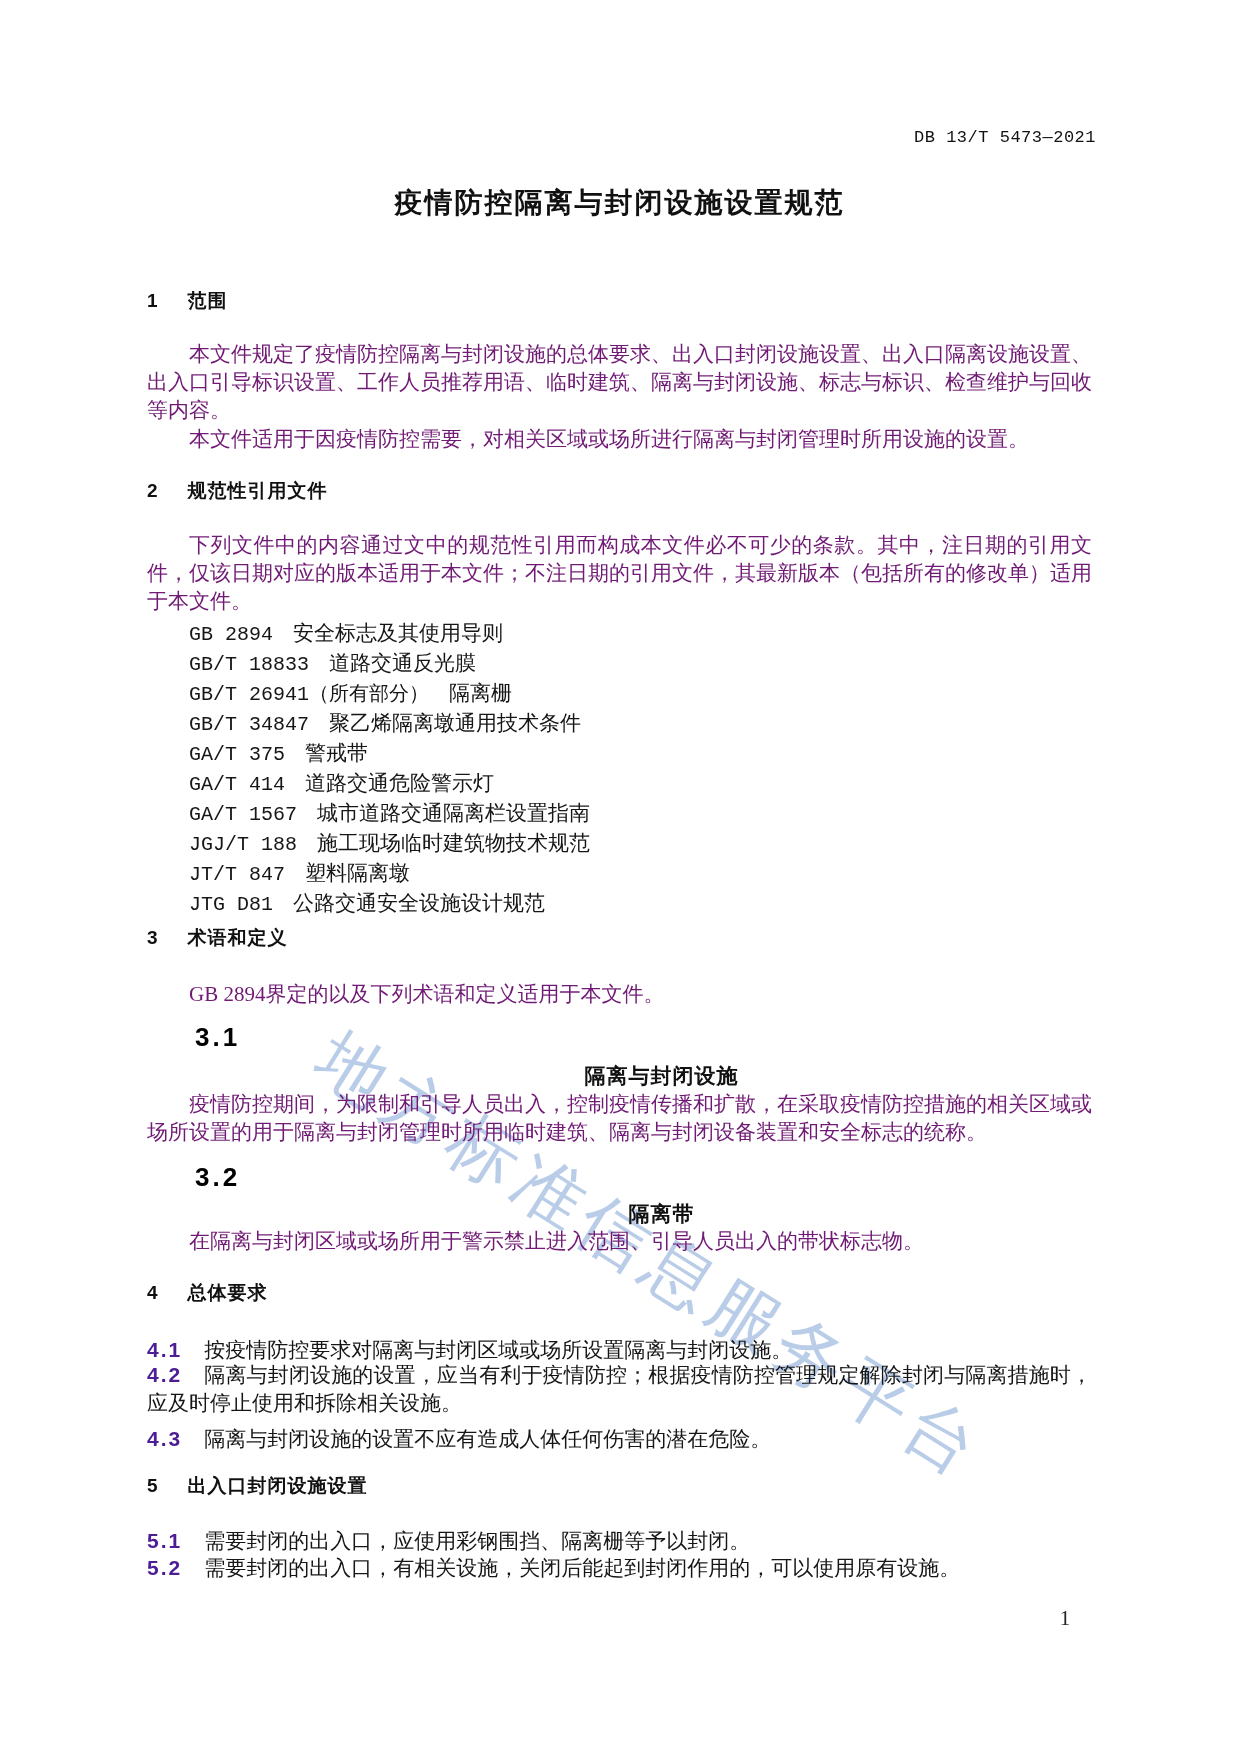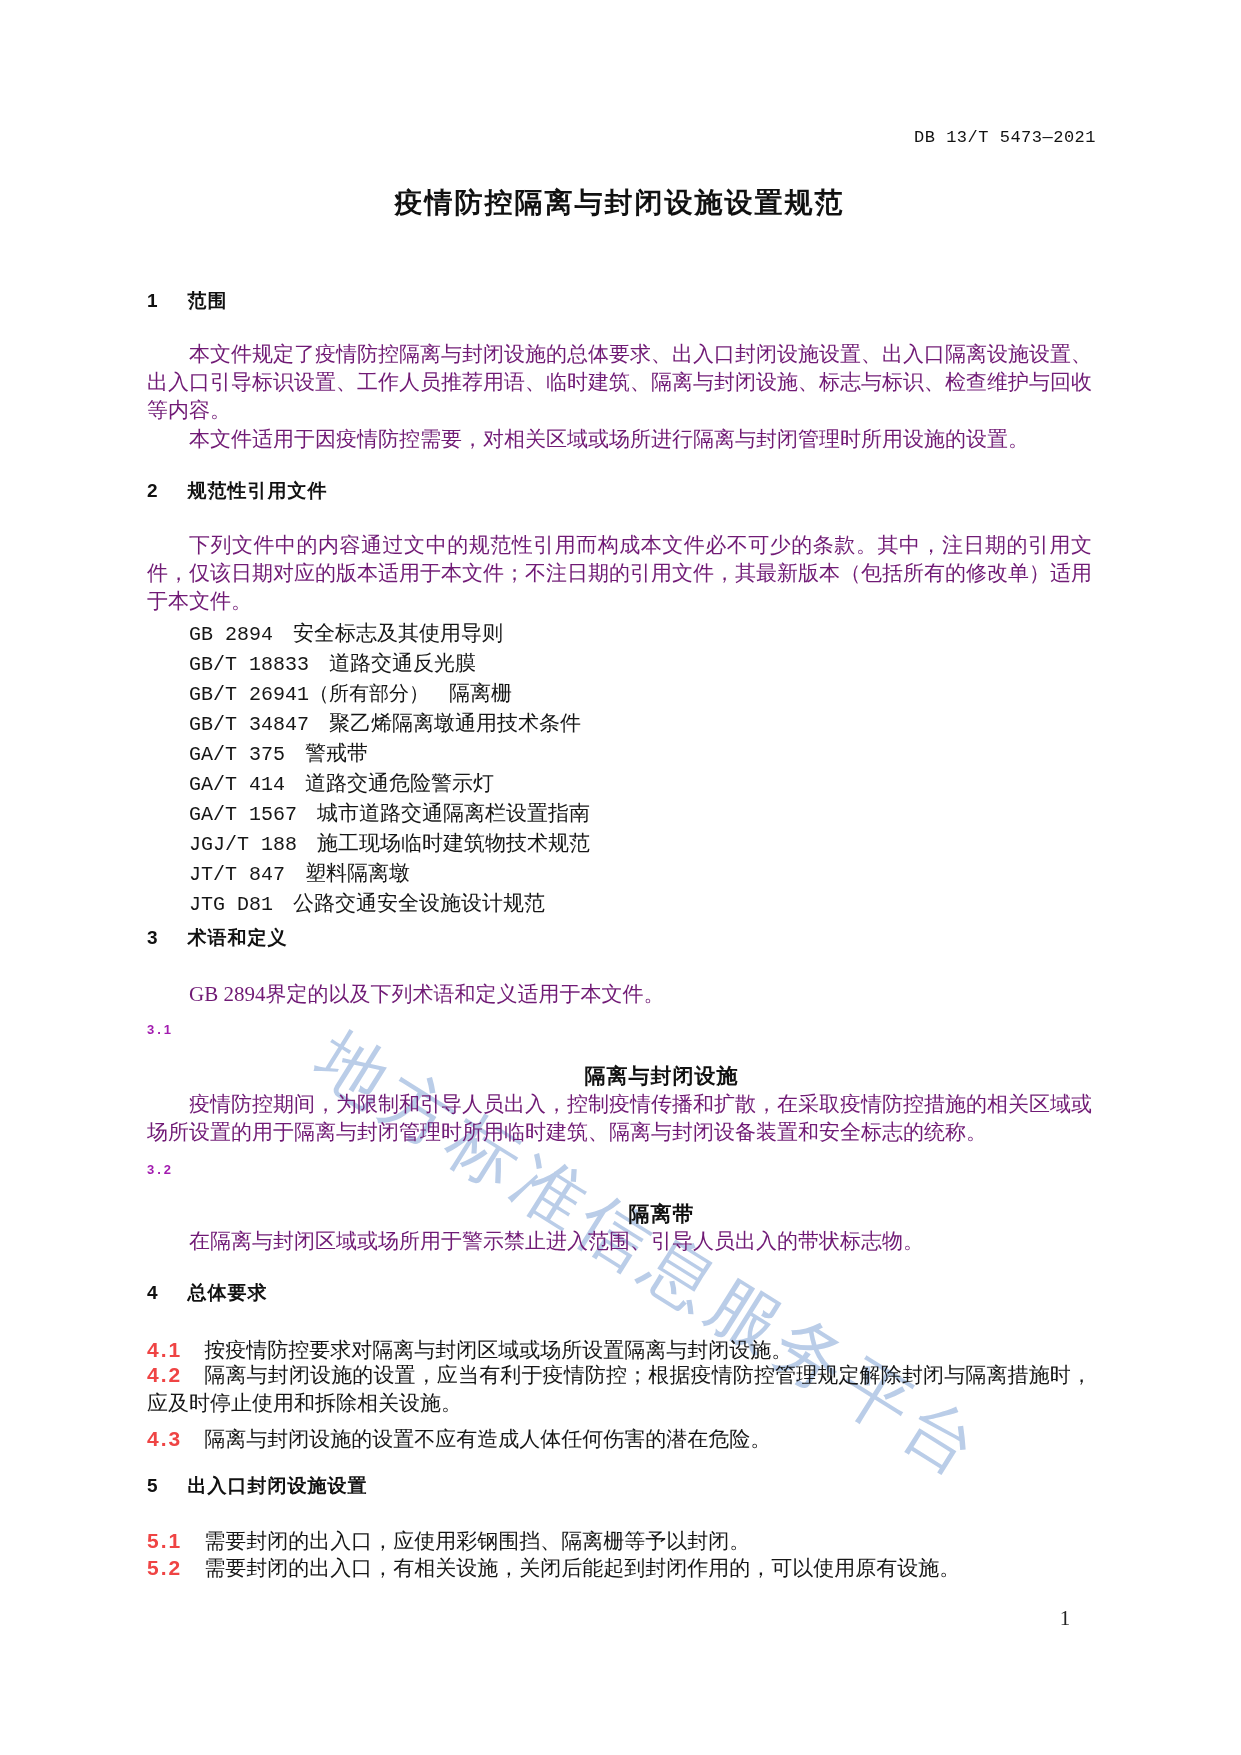--- a/index.html
+++ b/index.html
@@ -34,36 +34,36 @@
     color:#111;z-index:2;white-space:nowrap;
   }
   .heading .hnum{display:inline-block;margin-right:28px;letter-spacing:2px;}
   .para{
     font-size:21px;line-height:28px;
     text-align:justify;text-indent:2em;
     color:#701a75;z-index:2;
   }
   .sub-num{
     font-family:"Liberation Sans", sans-serif;
-    font-weight:600;font-size:13px;letter-spacing:3px;
-    color:#a21caf;z-index:2;
+    font-weight:600;font-size:26px;letter-spacing:3px;
+    color:#000000;z-index:2;margin-left:48px;
   }
   .term{
     font-family:"Liberation Sans", sans-serif;
     font-weight:700;font-size:21px;letter-spacing:1px;
     padding-left:42px;color:#111;z-index:2;text-align:center;
   }
   .clause{
     font-size:21px;line-height:28px;text-align:justify;
     color:#161616;z-index:2;
   }
   .clause .cnum{
     font-family:"Liberation Sans", sans-serif;
     font-weight:600;letter-spacing:2px;
-    margin-right:22px;color:#ef4444;
+    margin-right:22px;color:#4c1d95;
   }
   .ref-line{
     font-size:21px;line-height:28px;
     padding-left:42px;color:#161616;z-index:2;white-space:nowrap;
   }
   .ref-code{
     font-family:"Liberation Mono", monospace;
     font-size:20px;margin-right:20px;
   }
   .watermark{

